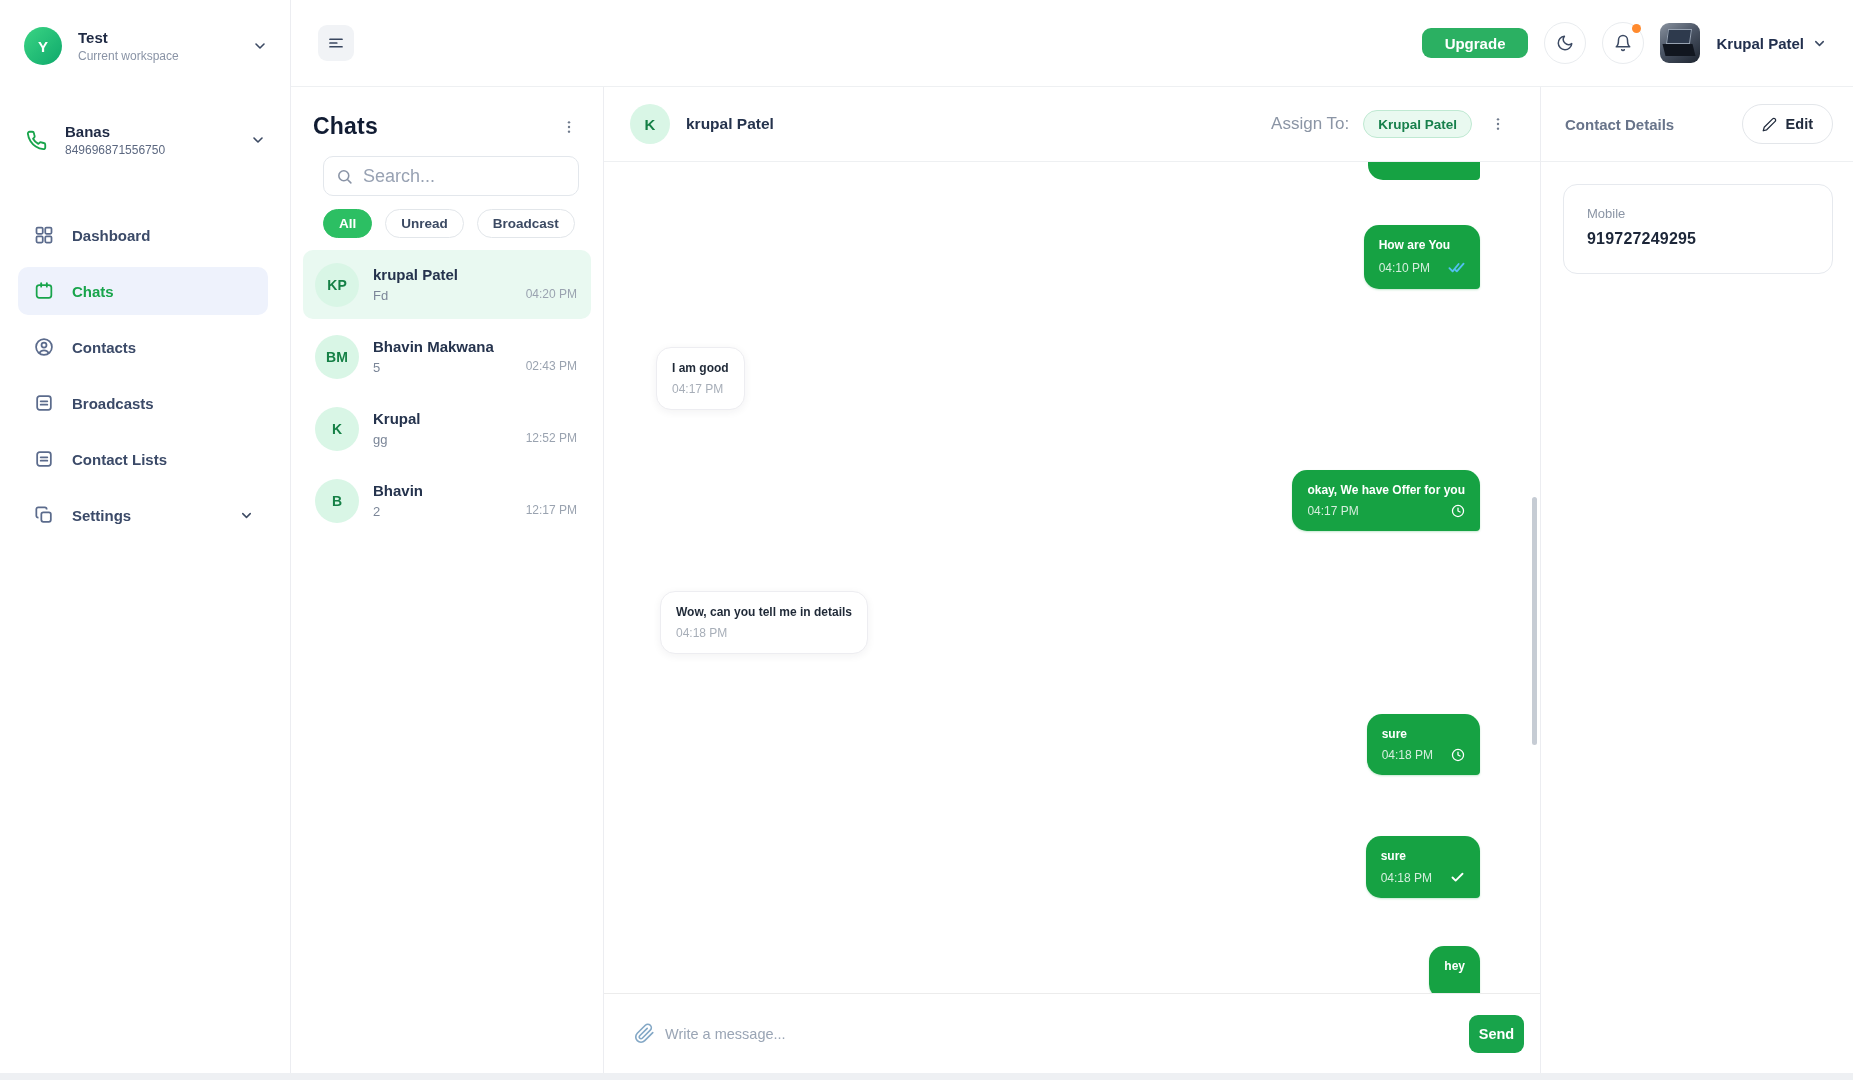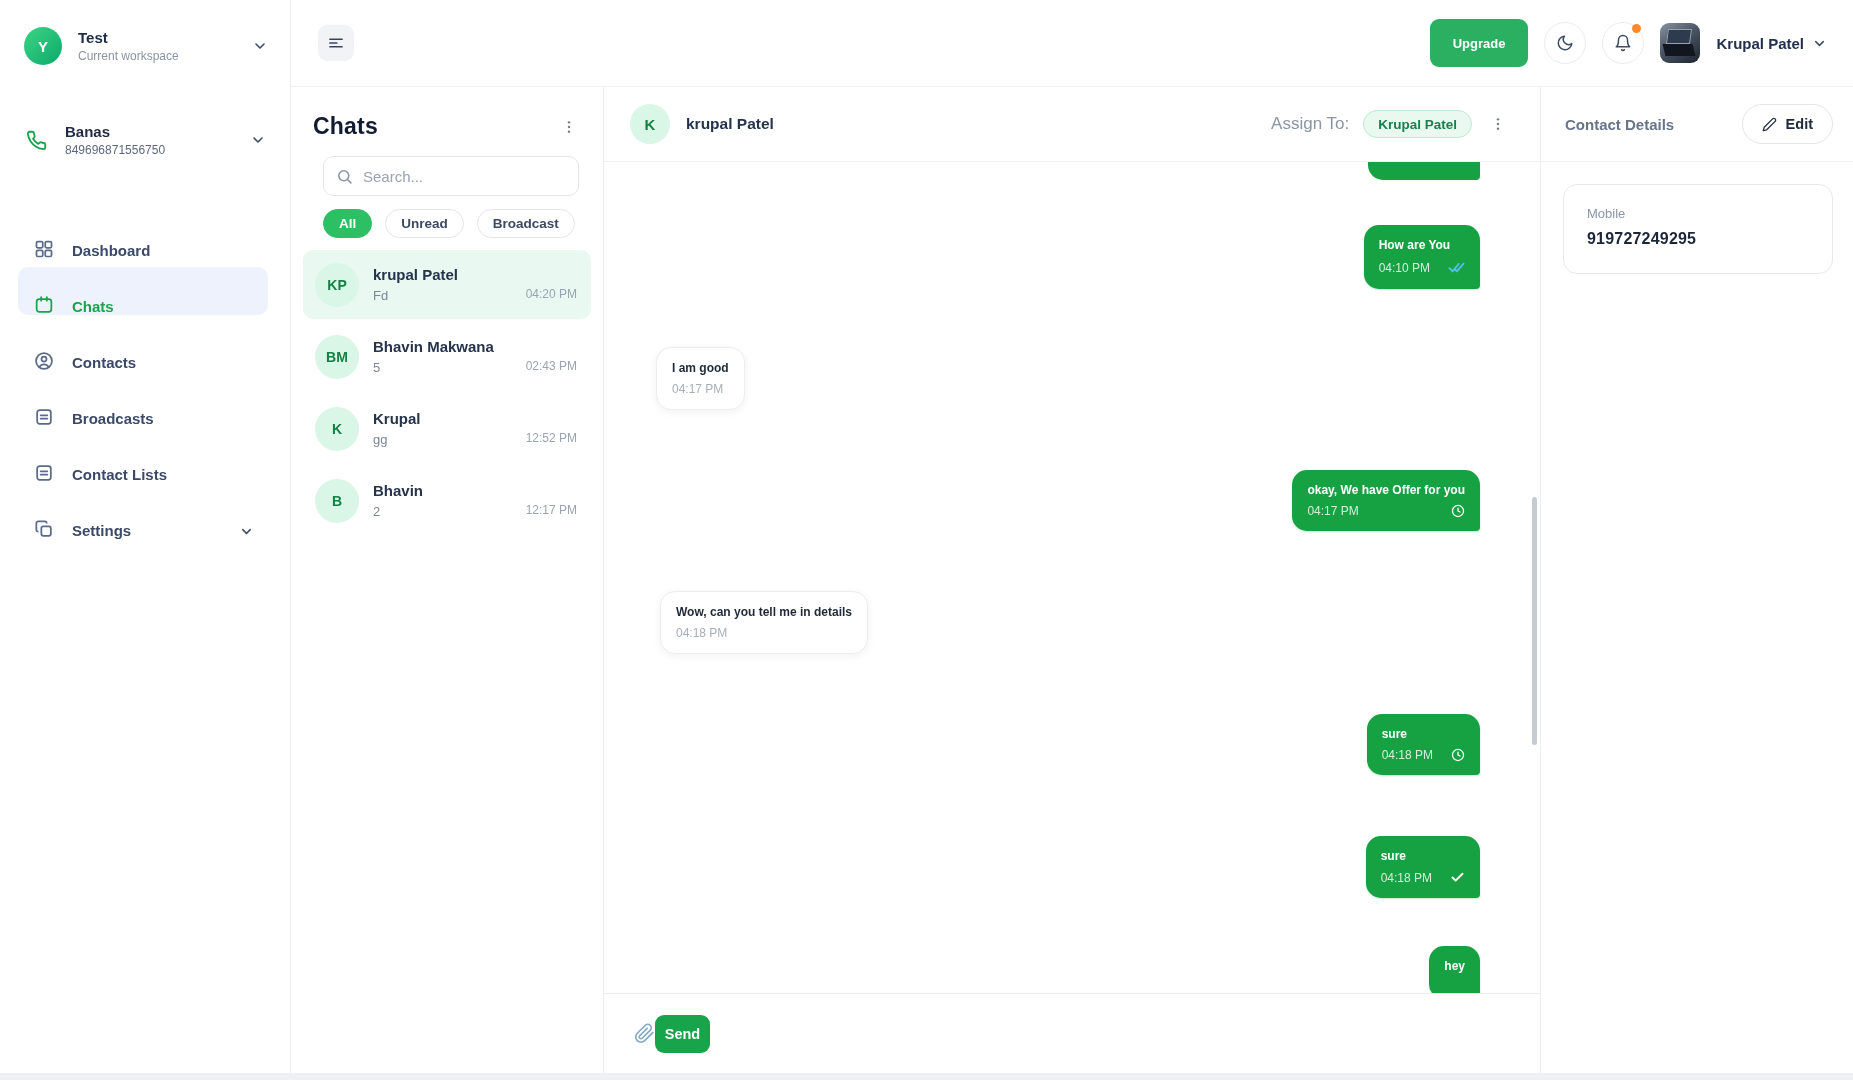--- a/index.html
+++ b/index.html
@@ -14,50 +14,50 @@
   .ws-meta { margin-left:16px; flex:1; }
   .ws-name { font-size:15px; font-weight:700; color:#1f2a44; }
   .ws-sub { font-size:12px; color:#8a94a6; margin-top:3px; }
   .chev { color:#3c4a63; display:flex; }
   .phone-row { position:absolute; left:26px; top:118px; width:240px; height:44px; display:flex; align-items:center; cursor:pointer; }
   .phone-icon { color:#18a44b; display:flex; }
   .phone-meta { margin-left:18px; flex:1; }
   .phone-name { font-size:15px; font-weight:700; color:#1f2a44; }
   .phone-num { font-size:12px; color:#5c6880; margin-top:3px; }
   .nav { position:absolute; left:18px; top:211px; width:250px; }
-  .nav-item { height:48px; margin-bottom:8px; display:flex; align-items:flex-end; padding:0 14px 0 16px; border-radius:10px; color:#3b4a68; cursor:pointer; }
+  .nav-item { height:48px; margin-bottom:8px; display:flex; align-items:center; padding:0 14px 0 16px; border-radius:10px; color:#3b4a68; cursor:pointer; }
   .nav-item .nav-ic { display:flex; color:#5b6b8c; }
   .nav-item .nav-label { margin-left:18px; font-size:15px; font-weight:700; flex:1; }
   .nav-item.active { background:#eef2fc; color:#18a44b; }
   .nav-item.active .nav-ic { color:#18a44b; }
 
   
   .main { position:absolute; left:291px; top:0; width:1562px; height:1073px; display:flex; flex-direction:column; background:#fff; }
   .topbar { height:87px; flex:0 0 87px; border-bottom:1px solid #eef0f2; display:flex; align-items:center; padding:0 26px 0 27px; }
   .menu-btn { width:36px; height:36px; border-radius:9px; background:#f1f3f6; border:none; display:flex; align-items:center; justify-content:center; color:#39465f; cursor:pointer; }
   .topbar-right { margin-left:auto; display:flex; align-items:center; gap:16px; }
-  .upgrade-btn { height:48px; padding:0 23px; border:none; border-radius:9px; background:#2bb062; color:#fff; font-size:13px; font-weight:700; cursor:pointer; font-family:inherit; }
+  .upgrade-btn { height:30px; padding:0 23px; border:none; border-radius:9px; background:#2bb062; color:#fff; font-size:15px; font-weight:700; cursor:pointer; font-family:inherit; }
   .circle-btn { width:42px; height:42px; border-radius:50%; background:#fff; border:1px solid #e9ecef; display:flex; align-items:center; justify-content:center; color:#3c4a63; cursor:pointer; position:relative; }
   .notif-dot { position:absolute; top:1px; right:2px; width:9px; height:9px; border-radius:50%; background:#ff8a2e; }
   .user-avatar { width:40px; height:40px; border-radius:9px; background:linear-gradient(145deg,#8a93a0 0%,#4b5565 45%,#1d242f 100%); position:relative; overflow:hidden; cursor:pointer; }
   .user-avatar::after { content:""; position:absolute; left:7px; top:6px; width:22px; height:13px; background:#2e3a4d; border:1px solid #97a2b1; transform:skewX(-8deg); }
   .user-avatar::before { content:""; position:absolute; left:4px; top:21px; width:30px; height:12px; background:#11161f; transform:skewX(14deg); }
   .user-name-wrap { display:flex; align-items:center; gap:8px; cursor:pointer; }
   .user-name { font-size:15px; font-weight:700; color:#22304e; }
 
   .content { flex:1; display:flex; min-height:0; }
 
   
   .chats-panel { width:313px; flex:0 0 313px; border-right:1px solid #ecedf1; position:relative; }
   .cp-head { display:flex; align-items:center; padding:26px 22px 0 22px; }
   .cp-title { font-size:23px; font-weight:700; color:#111c33; letter-spacing:.2px; }
   .kebab { margin-left:auto; background:none; border:none; color:#6f7a8c; cursor:pointer; display:flex; padding:4px; }
   .search-wrap { margin:16px 24px 0 32px; height:40px; border:1px solid #e3e7ec; border-radius:10px; display:flex; align-items:center; padding:0 12px; background:#fff; }
   .search-wrap svg { color:#8a94a6; flex:0 0 auto; }
-  .search-input { border:none; outline:none; margin-left:10px; font-size:15px; color:#2a3550; width:100%; font-family:inherit; background:transparent; }
+  .search-input { border:none; outline:none; margin-left:10px; font-size:18px; color:#2a3550; width:100%; font-family:inherit; background:transparent; }
   .search-input::placeholder { color:#98a2b3; }
   .chips { display:flex; gap:13px; margin:13px 0 0 32px; }
   .chip { height:29px; padding:0 15px; border-radius:999px; border:1px solid #e2e6ea; background:#fff; color:#3c4a63; font-size:13.5px; font-weight:600; display:flex; align-items:center; cursor:pointer; font-family:inherit; }
   .chip.active { background:#2cbf63; border-color:#2cbf63; color:#fff; }
   .chat-list { margin-top:12px; }
   .chat-row { position:relative; height:69px; margin:0 12px 3px 12px; border-radius:10px; display:flex; align-items:center; padding:0 12px; cursor:pointer; }
   .chat-row.selected { background:#e9f9f1; }
   .cr-avatar { width:44px; height:44px; border-radius:50%; background:#d9f6e6; color:#158046; font-weight:700; font-size:14px; display:flex; align-items:center; justify-content:center; flex:0 0 auto; }
   .cr-meta { margin-left:14px; }
   .cr-name { font-size:15px; font-weight:700; color:#25334d; }
@@ -413,20 +413,21 @@
         </div>
 
         <div class="composer">
           <button class="clip-btn">
             <span style="display:flex;">
               <svg width="21" height="21" viewBox="0 0 24 24" fill="none" stroke="currentColor" stroke-width="1.9" stroke-linecap="round" stroke-linejoin="round">
                   <path d="M21.44 11.05l-9.19 9.19a6 6 0 0 1-8.49-8.49l9.19-9.19a4 4 0 0 1 5.66 5.66l-9.2 9.19a2 2 0 0 1-2.83-2.83l8.49-8.48"></path>
                 </svg>
             </span>
           </button>
+          <input class="msg-input" type="text" placeholder="Write a message..." style="">
           <button class="send-btn">Send</button>
         </div>
       </section>
 
       <section class="details-panel">
         <div class="dp-head">
           <span class="dp-title">Contact Details</span>
           <button class="edit-btn">
             <span style="display:flex;">
               <svg width="15" height="15" viewBox="0 0 24 24" fill="none" stroke="currentColor" stroke-width="2" stroke-linecap="round" stroke-linejoin="round">

